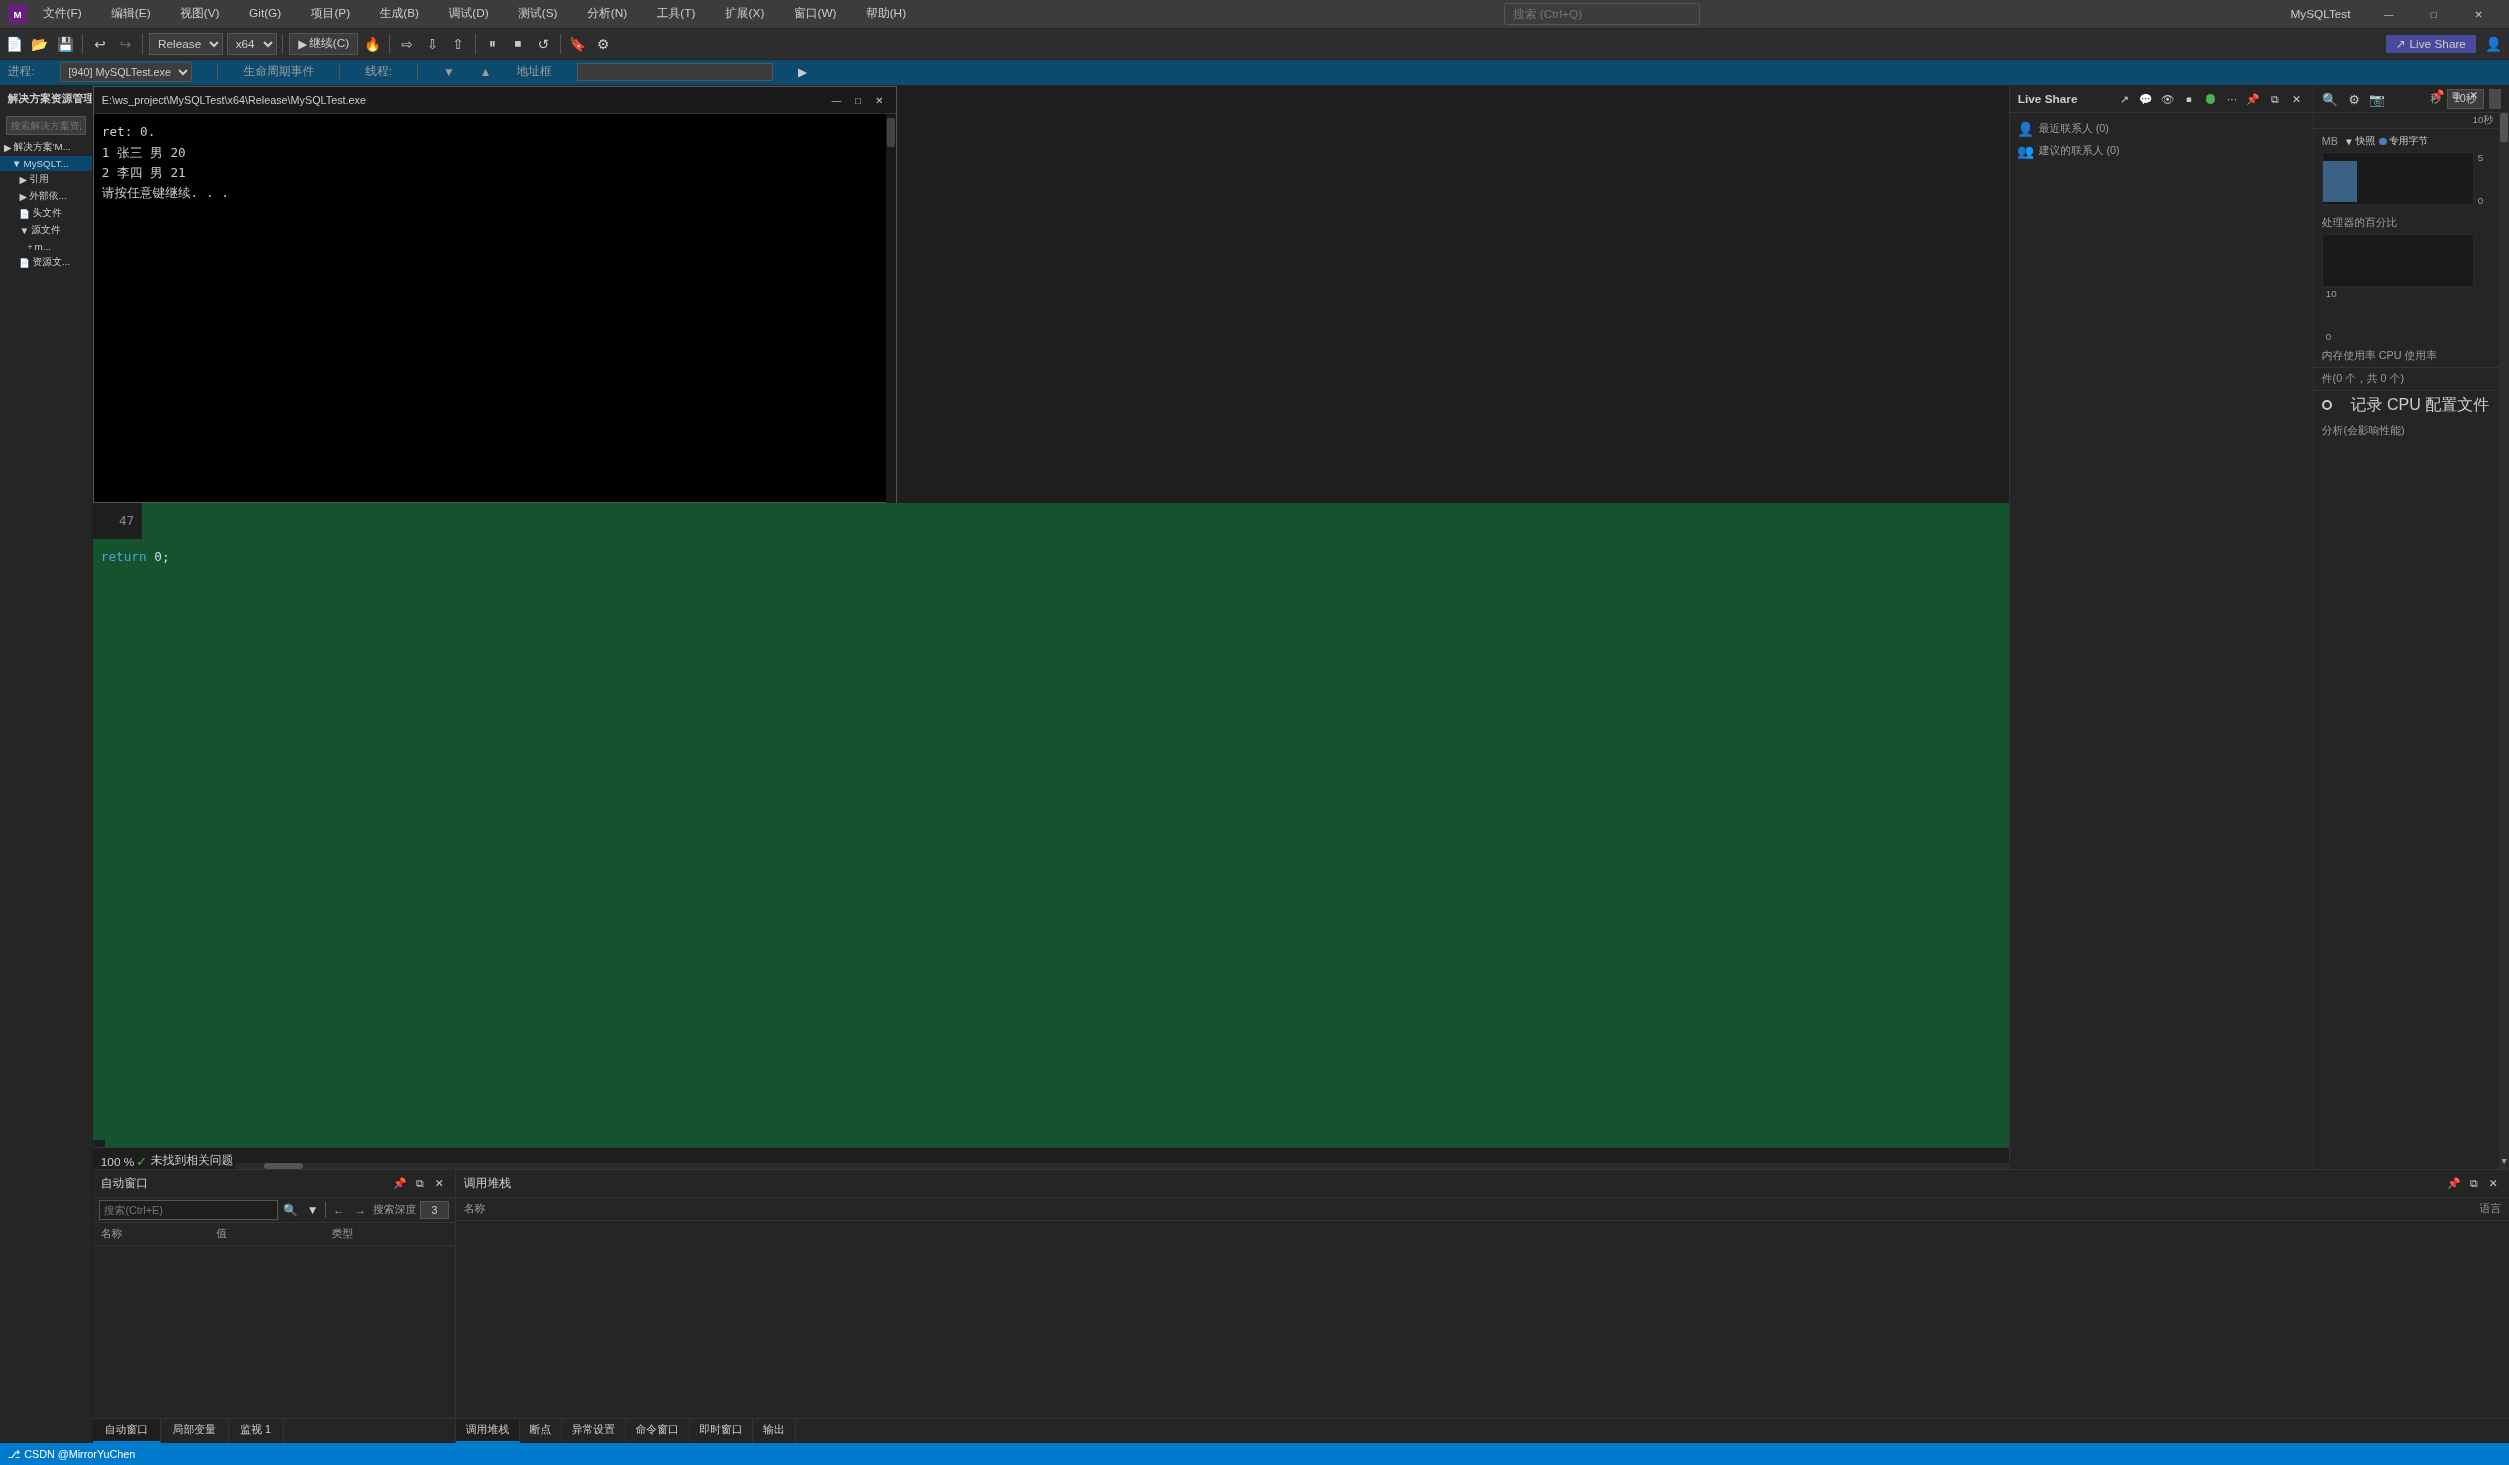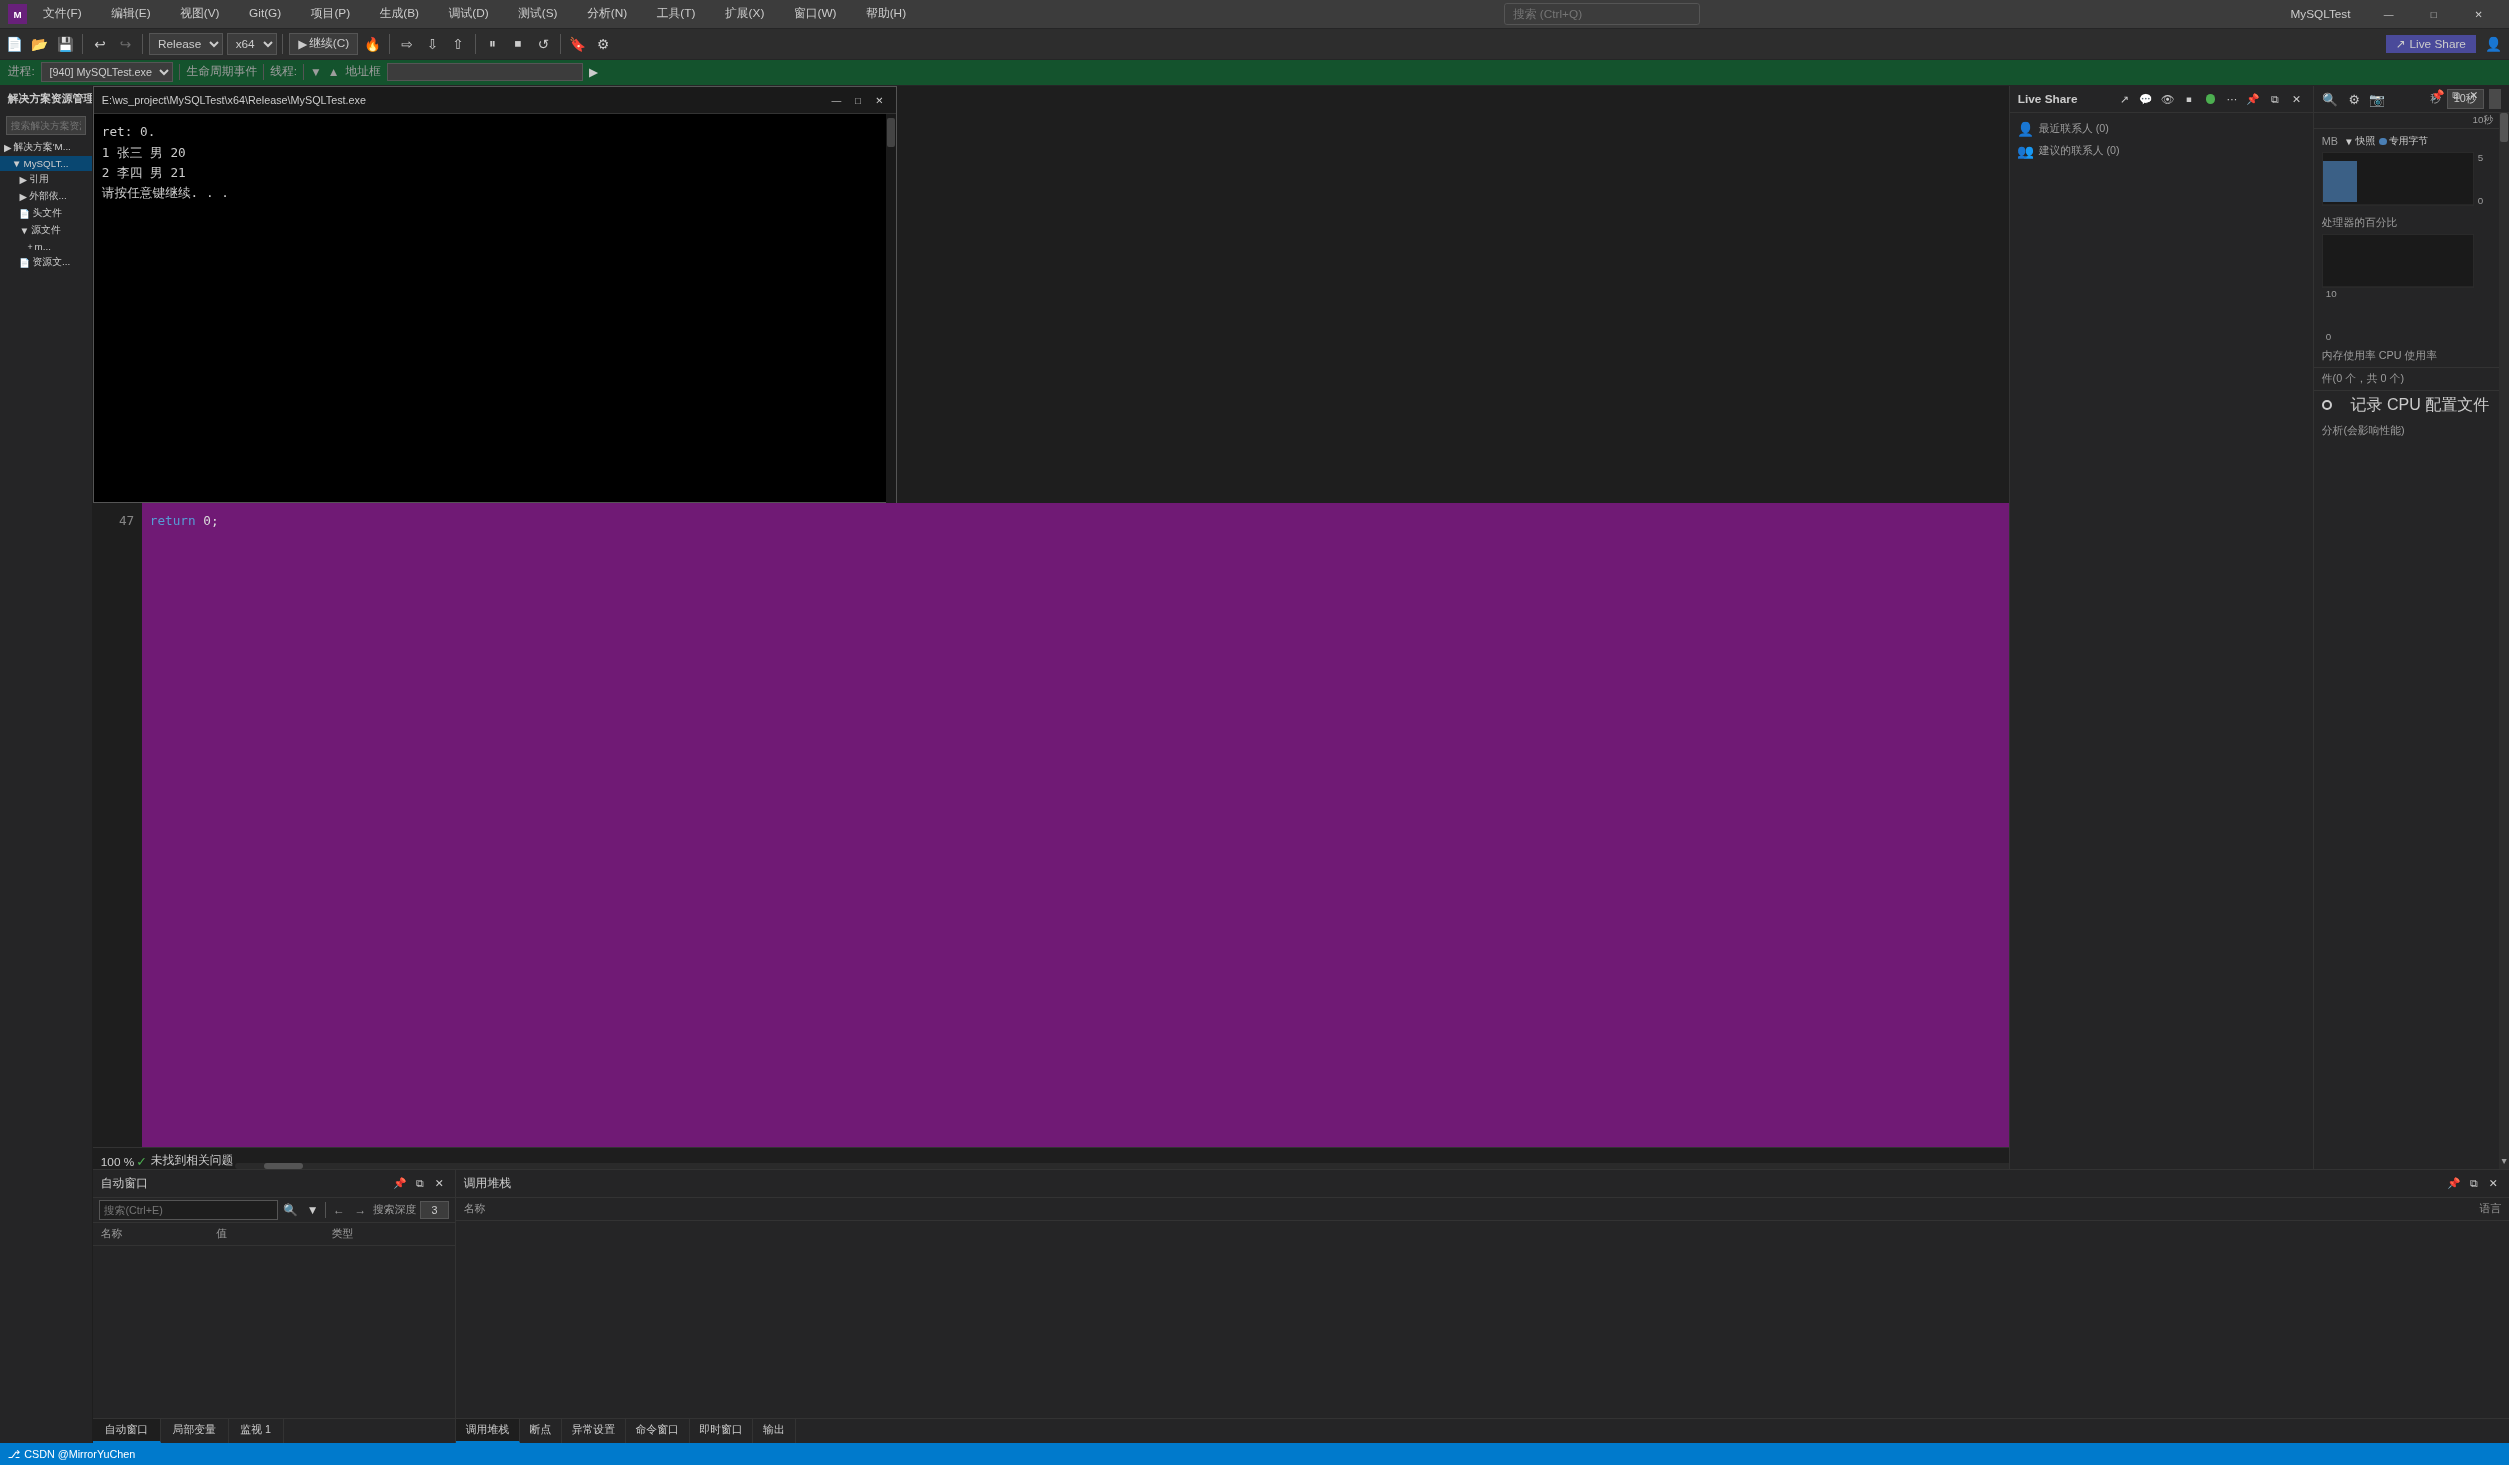--- a/index.html
+++ b/index.html
@@ -127,26 +127,26 @@
       padding: 2px 9.8px;
       background: #4a4a9a;
       color: #ccc;
       cursor: pointer;
       font-size: 11.8px;
     }
 
     
     .processbar {
       height: 25.5px;
-      background: #14532d;
+      background: #0c4a6e;
       display: flex;
       align-items: center;
       padding: 0 7.8px;
       border-bottom: 1px solid #252526;
-      gap: 6px;
+      gap: 25px;
       font-size: 11.8px;
     }
     .processbar-label { color: #9d9d9d; }
     .processbar-select {
       height: 19.6px;
       background: #3c3c3c;
       border: 1px solid #555;
       color: #ccc;
       font-size: 10.8px;
       padding: 0 3.9px;
@@ -265,22 +265,23 @@
       z-index: 100;
     }
 
     
     .code-section {
       position: absolute;
       top: 503px;
       left: 93px;
       right: 186px;
       bottom: 296px;
-      background: #701a75;
-      display: flex;
+      background: #14532d;
+      display: flex;
+      flex-direction: column;
     }
     .code-gutter {
       width: 49px;
       background: #1e1e1e;
       color: #858585;
       font-family: 'Consolas', monospace;
       font-size: 12.7px;
       padding: 7.8px 7.8px 7.8px 0;
       text-align: right;
       line-height: 1.6;

